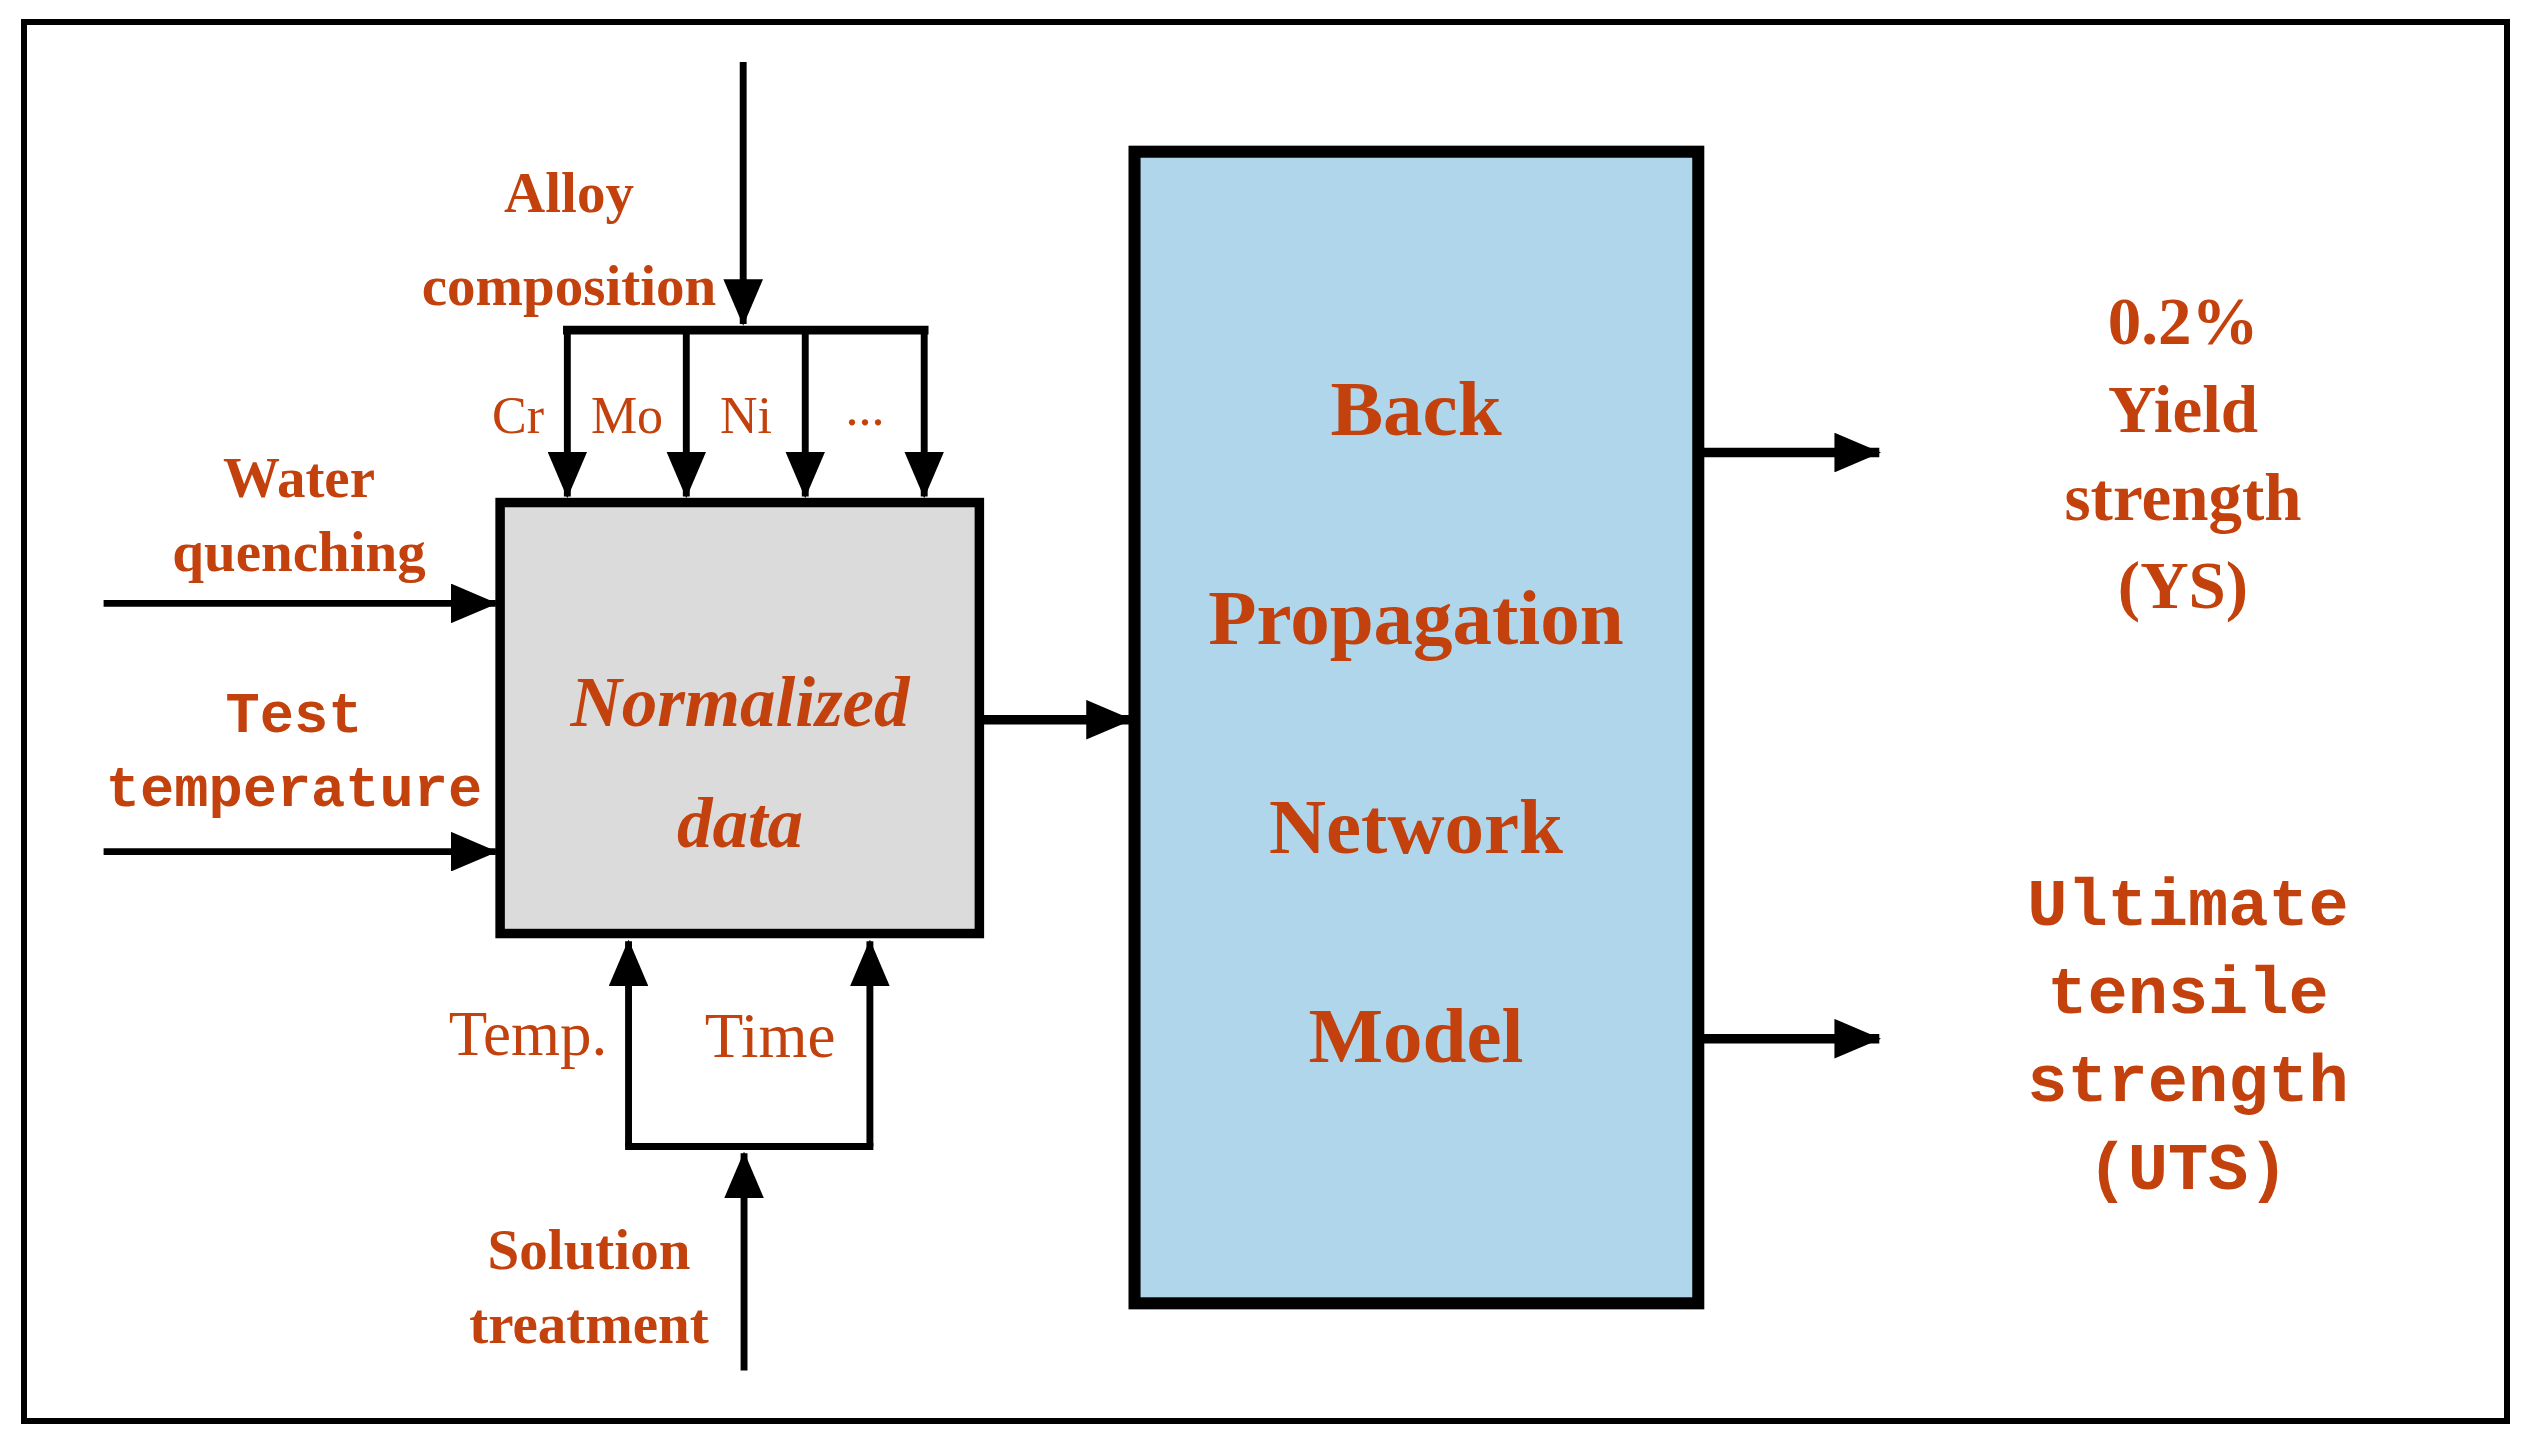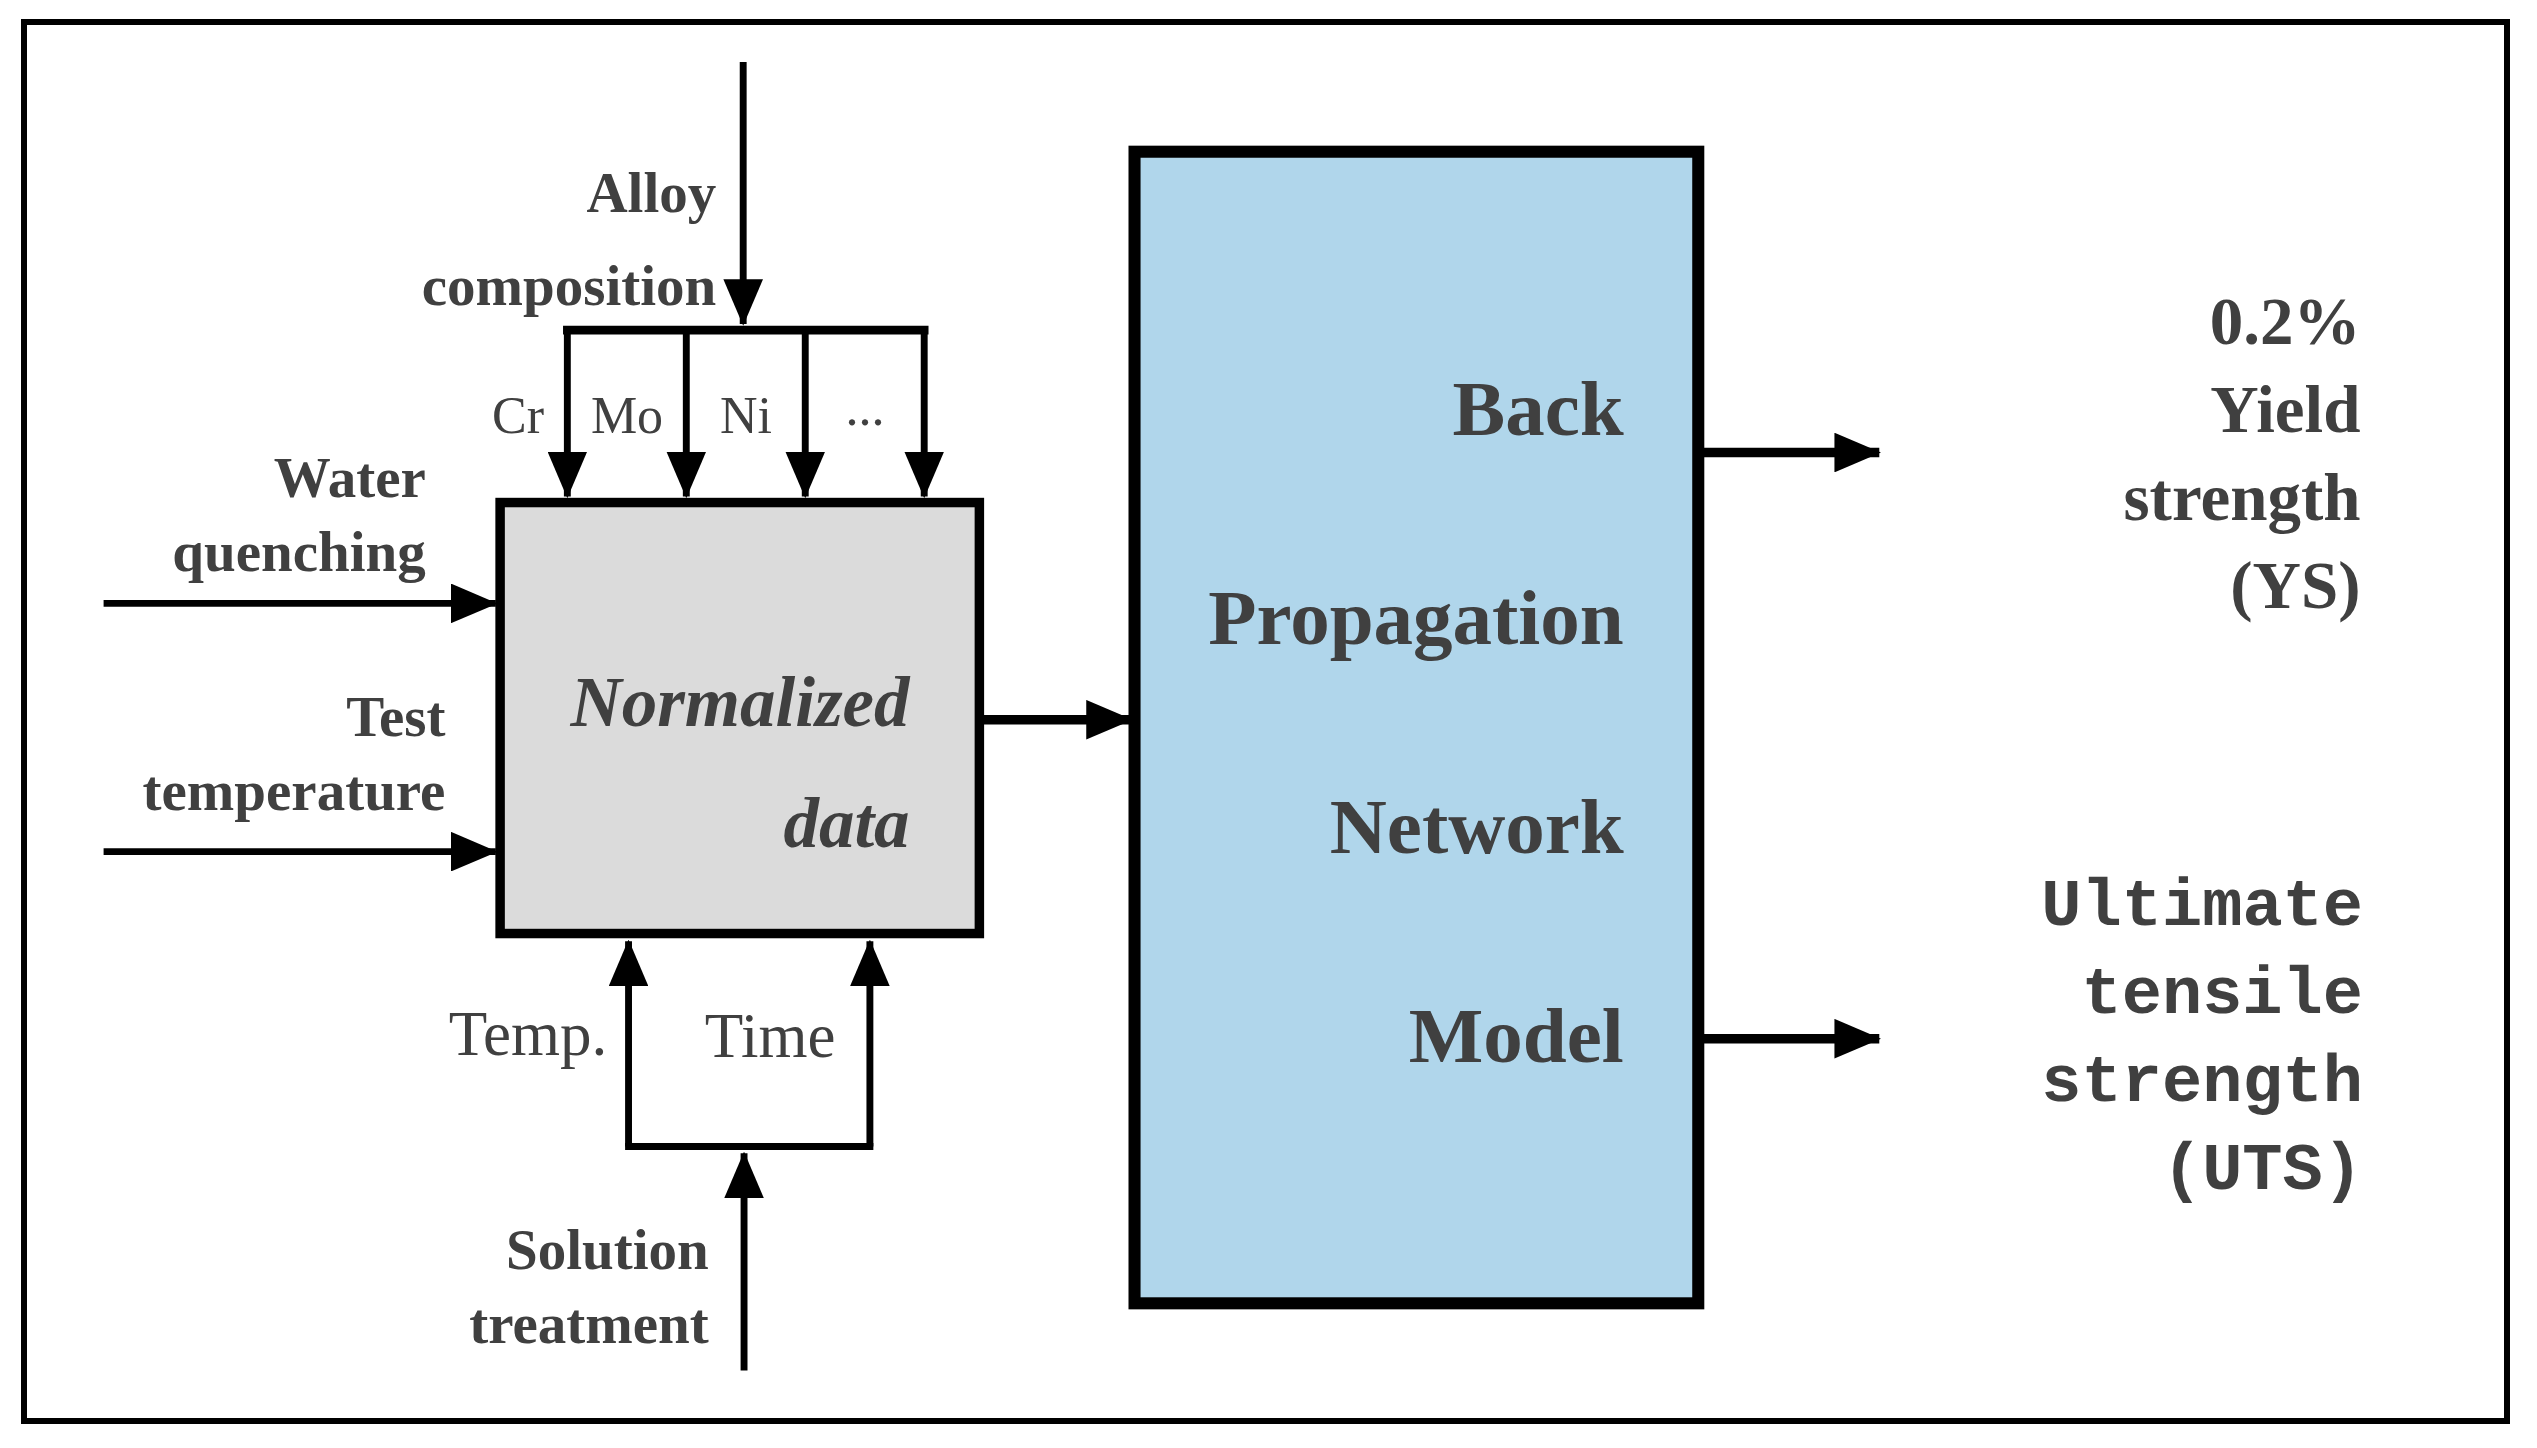--- a/index.html
+++ b/index.html
@@ -28,23 +28,23 @@
   svg.diagram-layer {
     position: absolute;
     left: 0;
     top: 0;
     width: 2538px;
     height: 1449px;
   }
   .lbl {
     position: absolute;
     transform: translate(-50%, -50%);
-    text-align: right;
+    text-align: center;
     white-space: pre-line;
-    color: #404040;
+    color: #c2410c;
   }
   .lbl-side {            
     font-size: 57px;
     font-weight: bold;
     line-height: 74px;
   }
   .lbl-alloy { line-height: 93px; }
   .lbl-elem {            
     font-size: 52px;
     font-weight: normal;
@@ -114,21 +114,21 @@
 composition</div>
 
 <div class="lbl lbl-elem" style="left:518px; top:415px;">Cr</div>
 <div class="lbl lbl-elem" style="left:627px; top:415px;">Mo</div>
 <div class="lbl lbl-elem" style="left:746px; top:415px;">Ni</div>
 <div class="lbl lbl-elem" style="left:865px; top:407px;">...</div>
 
 <div class="lbl lbl-side" style="left:299px; top:515px;">Water
 quenching</div>
 
-<div class="lbl lbl-side" style="left:294px; top:754px;">Test
+<div class="lbl lbl-side" style="left:294px; top:754px;font-family:Liberation Mono, monospace;">Test
 temperature</div>
 
 <div class="lbl lbl-normalized" style="left:740px; top:763px;">Normalized
 data</div>
 
 <div class="lbl lbl-param" style="left:528px; top:1034px;">Temp.</div>
 <div class="lbl lbl-param" style="left:770px; top:1036px;">Time</div>
 
 <div class="lbl lbl-side" style="left:589px; top:1269px;margin-top:18px;">Solution
 treatment</div>

